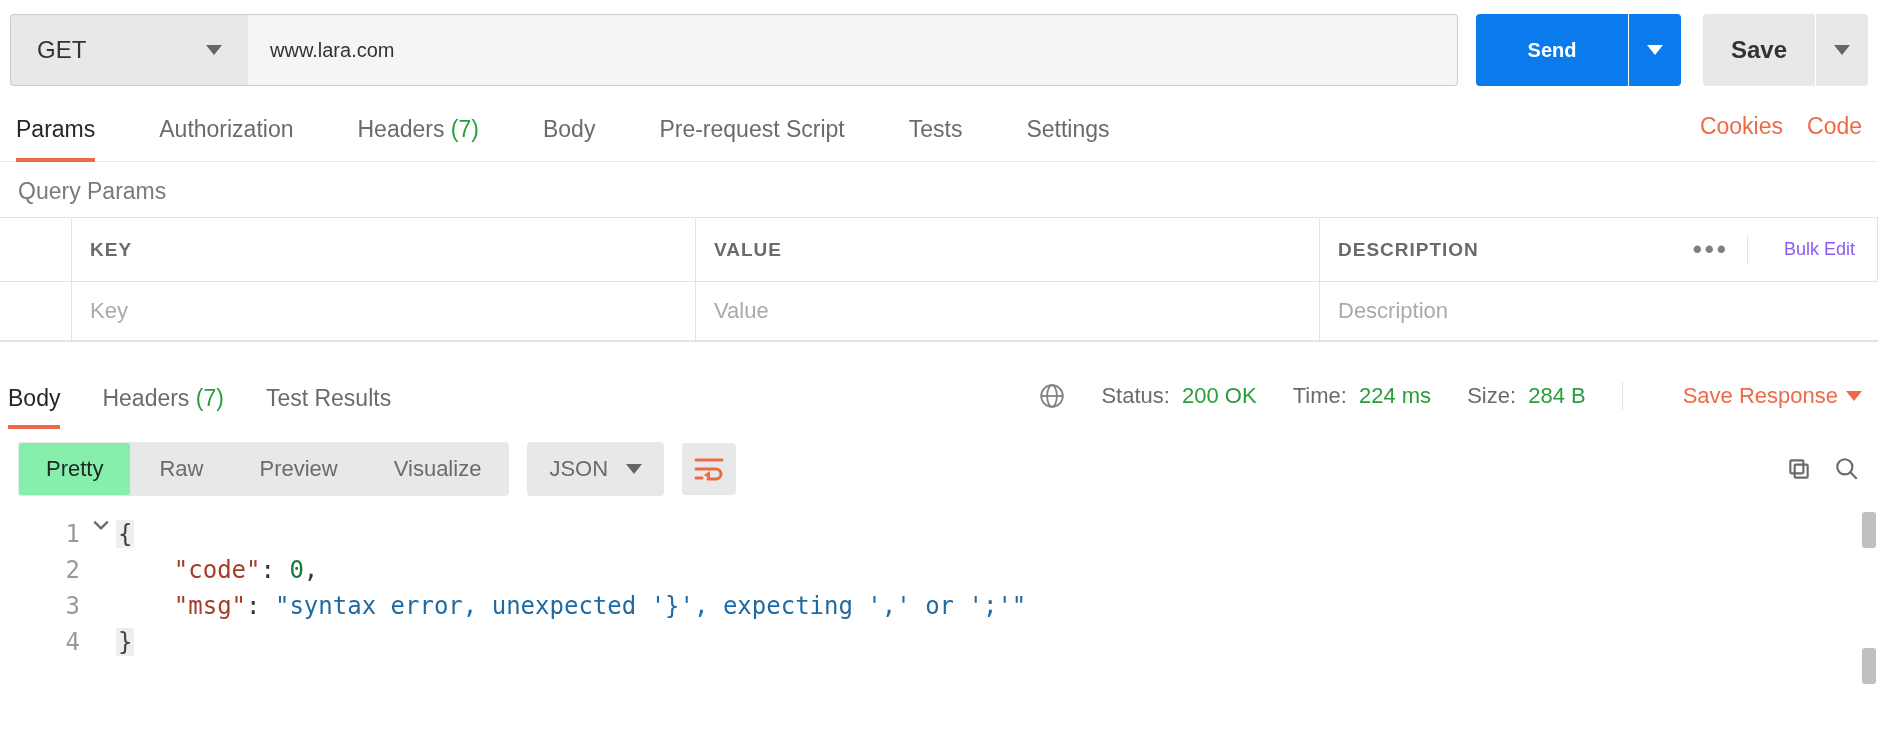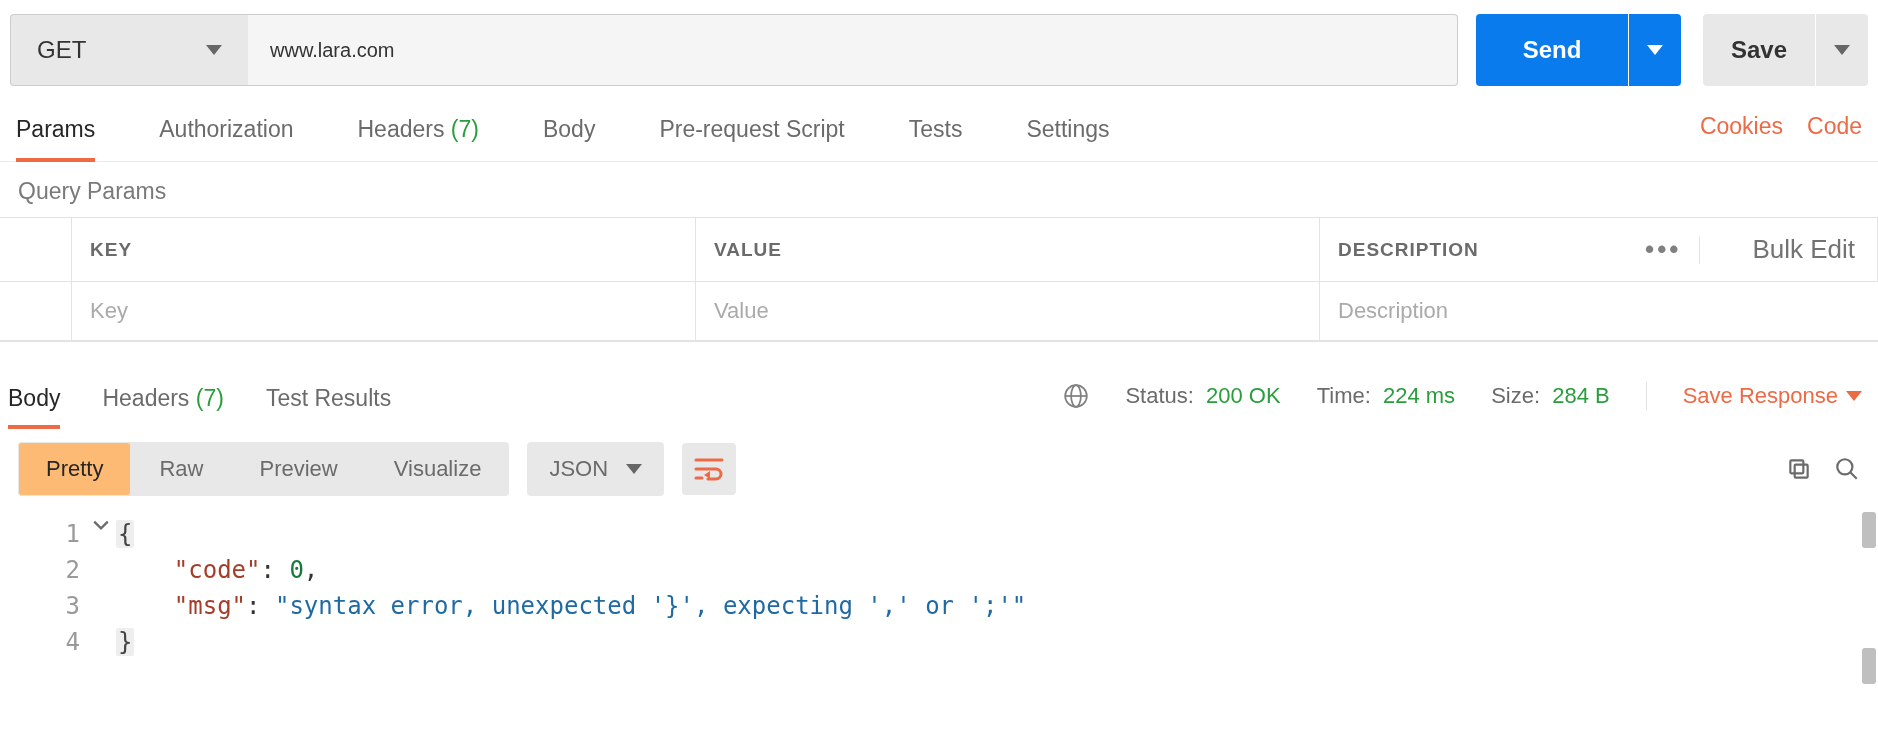--- a/index.html
+++ b/index.html
@@ -19,21 +19,21 @@
     border-right: none;
   }
   .url-input {
     flex: 1; height: 72px; border: 1px solid #ccc; border-left: none;
     border-radius: 0 4px 4px 0; background: #f5f5f5; font-size: 20px;
     padding: 0 22px; color: #333; margin-left: -18px;
   }
   .send-group { display: flex; }
   .send-btn {
     background: #097bed; color: #fff; border: none; font-weight: 600;
-    font-size: 24px; height: 72px; width: 152px; border-radius: 4px 0 0 4px; cursor: pointer;
+    font-size: 20px; height: 72px; width: 152px; border-radius: 4px 0 0 4px; cursor: pointer;
   }
   .send-caret {
     background: #097bed; border: none; height: 72px; width: 52px;
     border-radius: 0 4px 4px 0; display: flex; align-items: center; justify-content: center;
     cursor: pointer; margin-left: 1px;
   }
   .save-group { display: flex; margin-left: 4px; }
   .save-btn {
     background: #e8e8e8; color: #333; border: none; font-weight: 600;
     font-size: 24px; height: 72px; width: 112px; border-radius: 4px 0 0 4px; cursor: pointer;
@@ -58,47 +58,47 @@
   .qp-title { color: #7a7a7a; font-size: 23px; padding: 16px 18px 12px 18px; }
   .param-table { border-top: 1px solid #e3e3e3; }
   .param-header, .param-row { display: grid; grid-template-columns: 72px 624px 624px auto; }
   .param-header > div, .param-row > div {
     border-right: 1px solid #e3e3e3; border-bottom: 1px solid #e3e3e3;
     padding: 16px 18px; font-size: 22px; display: flex; align-items: center;
   }
   .param-header > div { color: #6b6b6b; letter-spacing: 1px; font-size: 19px; font-weight: 600; }
   .param-header .th-check, .param-row .td-check { border-right: 1px solid #e3e3e3; }
   .param-header .th-desc { display: flex; justify-content: space-between; align-items: center; padding-right: 22px; }
-  .bulk-edit { color: #737373; font-weight: 500; font-size: 26px; letter-spacing: 0; margin-left: 34px; }
+  .bulk-edit { color: #8b5cf6; font-weight: 500; font-size: 18px; letter-spacing: 0; margin-left: 18px; }
   .divider-v { width: 1px; height: 28px; background: #e3e3e3; margin: 0 18px; }
   .ellipsis { color: #808080; font-size: 26px; letter-spacing: 3px; cursor: pointer; flex-shrink: 0; }
   .param-row input {
     border: none; background: transparent; font-size: 22px; color: #333; width: 100%;
   }
   .param-row input::placeholder { color: #aaa; }
 
   .section-gap { height: 28px; border-top: 1px solid #e3e3e3; }
 
   
   .resp-bar { display: flex; align-items: center; padding: 10px 16px 0 8px; }
   .resp-tab { font-size: 23px; color: #6b6b6b; padding: 6px 0 16px 0; margin-right: 42px; cursor: pointer; }
   .resp-tab.active { color: #262626; }
   .resp-tab .count { color: #2a9d3c; }
   .resp-right { margin-left: auto; display: flex; align-items: center; gap: 36px; font-size: 22px; padding-bottom: 16px; }
   .globe { color: #808080; }
   .kv { color: #6b6b6b; }
   .kv .v { color: #2a9d3c; margin-left: 6px; }
-  .save-response { color: #ed6a46; cursor: pointer; display:flex; align-items:center; gap:8px; }
+  .save-response { color: #ed6a46; cursor: pointer; display:flex; align-items:center; gap:8px;margin-left:24px; }
   .vline { width:1px; height:28px; background:#e3e3e3; }
 
   
   .body-toolbar { display: flex; align-items: center; padding: 14px 18px 10px 18px; gap: 18px; }
   .pill-group { display: flex; background: #e8e8e8; border-radius: 4px; overflow: hidden; }
   .pill { padding: 14px 28px; font-size: 22px; color: #6b6b6b; cursor: pointer; }
-  .pill.active { background: #fdba74; color: #262626; box-shadow: inset 0 0 0 1px #e8e8e8; border-radius: 4px; }
+  .pill.active { background: #86efac; color: #262626; box-shadow: inset 0 0 0 1px #e8e8e8; border-radius: 4px; }
   .fmt-select { display:flex; align-items:center; gap:18px; background:#e8e8e8; border-radius:4px; padding: 14px 22px; font-size:22px; color:#6b6b6b; cursor:pointer; }
   .wrap-btn { background:#e8e8e8; border-radius:4px; width:54px; height:52px; display:flex; align-items:center; justify-content:center; cursor:pointer; }
   .body-right-icons { margin-left:auto; display:flex; gap:22px; color:#6b6b6b; }
   .icon-btn { cursor:pointer; }
 
   
   .code-area { padding: 10px 0 30px 0; font-family: ui-monospace, Menlo, Consolas, monospace; font-size: 24px; line-height: 36px; position: relative; }
   .code-line { display: flex; }
   .gutter { width: 92px; text-align: right; color: #9a9a9a; padding-right: 12px; }
   .fold { color:#6b6b6b; width:24px; display:inline-block; text-align:center; }

